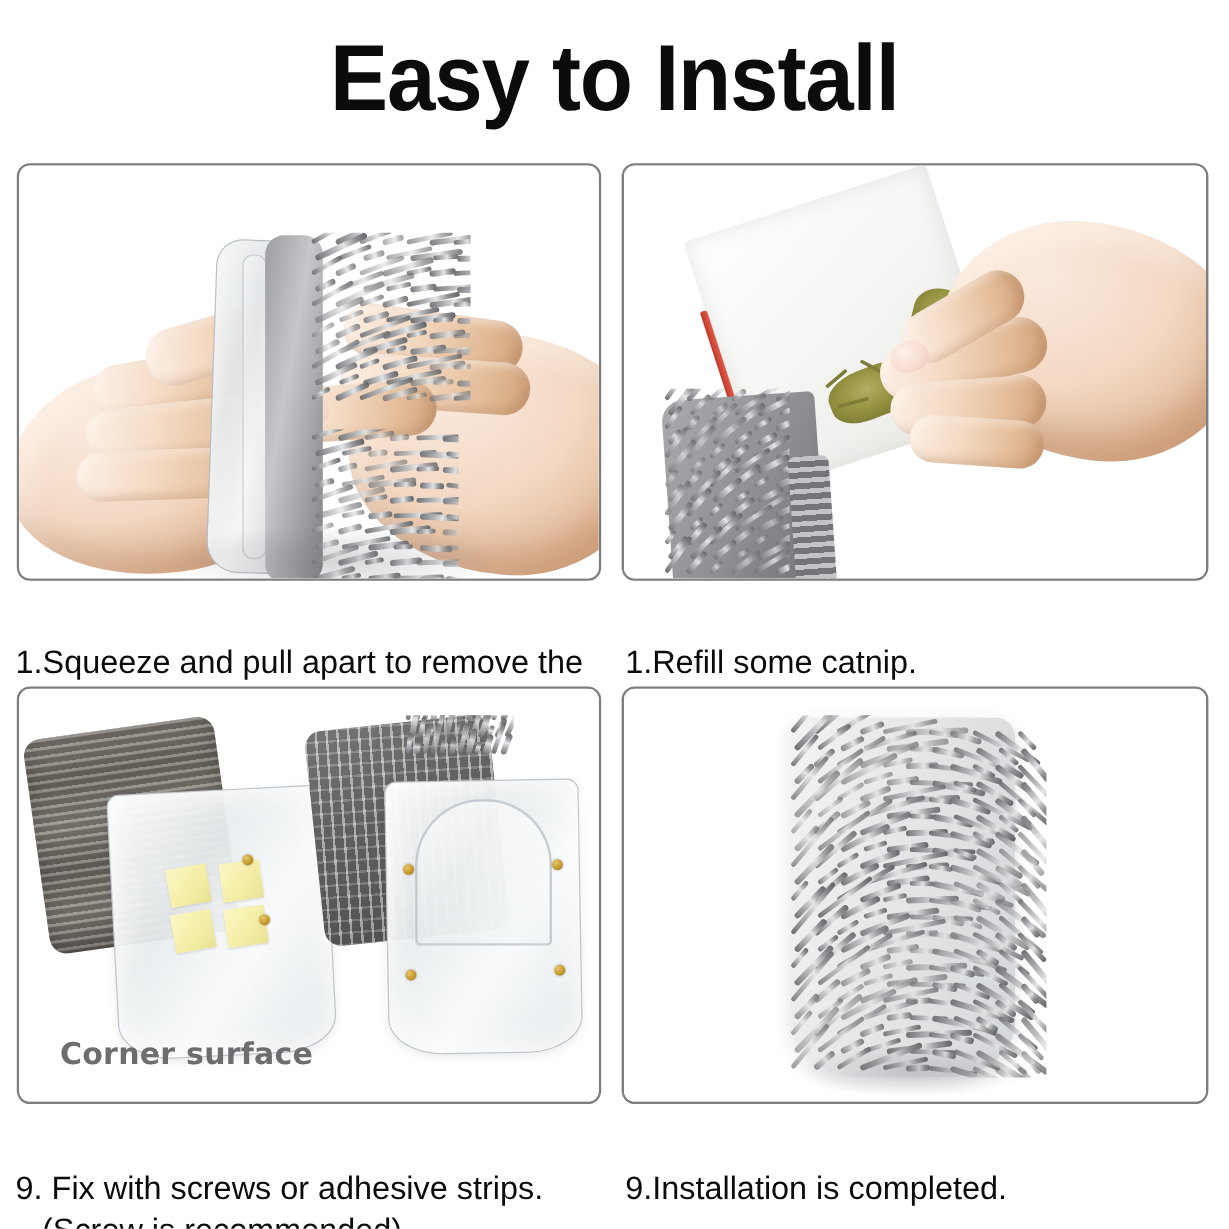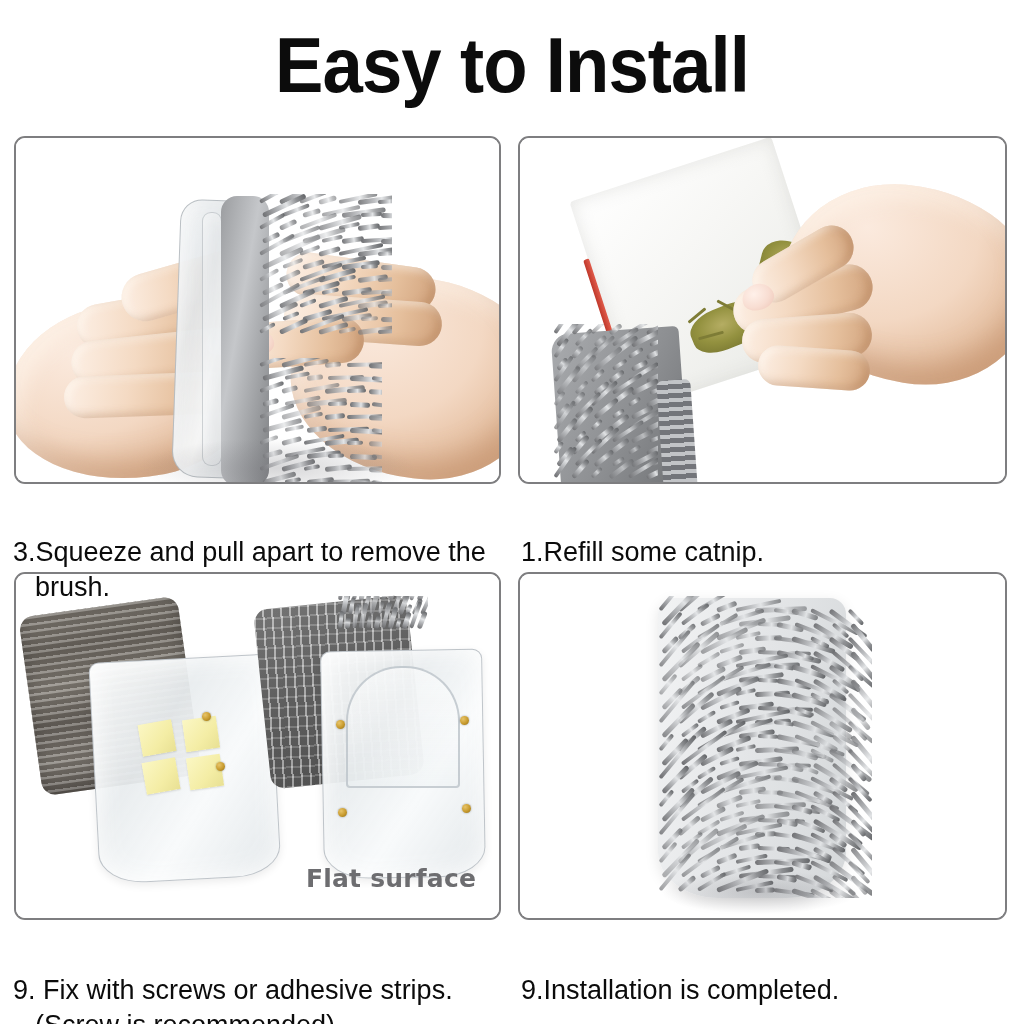--- a/index.html
+++ b/index.html
@@ -545,21 +545,21 @@
       </div>
     <div class="cover" style="left:306px; top:76px; width:160px; height:226px; transform:rotate(-1deg);"></div>
     <div style="position:absolute; left:330px; top:92px; width:110px; height:118px;
                 border:2px solid rgba(186,194,200,0.8); border-radius:55px 55px 4px 4px;
                 background:linear-gradient(180deg,rgba(255,255,255,.55),rgba(235,240,242,.35));"></div>
     <div class="screw" style="left:320px;top:146px;"></div>
     <div class="screw" style="left:444px;top:142px;"></div>
     <div class="screw" style="left:322px;top:234px;"></div>
     <div class="screw" style="left:446px;top:230px;"></div>
 
-    <div class="surface-label" style="left:290px; top:290px;">Flat surface</div>
+    <div class="surface-label" style="left:34px; top:290px;">Corner surface</div>
   </div>
 </div>
 
 <div class="panel" id="panel-4">
   <div class="photo">
     <div style="position:absolute; left:138px; top:24px; width:188px; height:300px;
                 background:linear-gradient(100deg,#f2f3f4 0%,#e3e5e7 50%,#d5d8da 100%);
                 border-radius:16px 16px 60px 60px / 16px 16px 46px 46px;
                 box-shadow:0 4px 14px rgba(0,0,0,0.10);"></div>
     <div class="bristles" style="left:126px; top:22px; width:226px; height:302px;">
@@ -793,22 +793,21 @@
         <i class="bristle" style="left:146.4px;top:292.1px;width:54.1px;height:5px;opacity:0.86;transform:rotate(17.2deg);"></i>
         <i class="bristle" style="left:165.4px;top:292.1px;width:29.3px;height:4px;opacity:0.75;transform:rotate(26.8deg);"></i>
         <i class="bristle" style="left:184.4px;top:292.1px;width:22.9px;height:5px;opacity:0.62;transform:rotate(36.4deg);"></i>
         <i class="bristle" style="left:203.4px;top:292.1px;width:49.3px;height:4px;opacity:0.62;transform:rotate(46.0deg);"></i>
       </div>
     <div class="soft-shadow" style="left:140px; top:296px; width:200px; height:44px;"></div>
   </div>
 </div>
 
 <div class="caption" id="caption-1">
-  <span>3.Squeeze and pull apart to remove the</span>
-  <span class="cont">brush.</span>
+  <span>1.Squeeze and pull apart to remove the</span>
 </div>
 
 <div class="caption" id="caption-2">
   <span>1.Refill some catnip.</span>
 </div>
 
 <div class="caption" id="caption-3">
   <span>9. Fix with screws or adhesive strips.</span>
   <span class="cont">(Screw is recommended)</span>
 </div>

